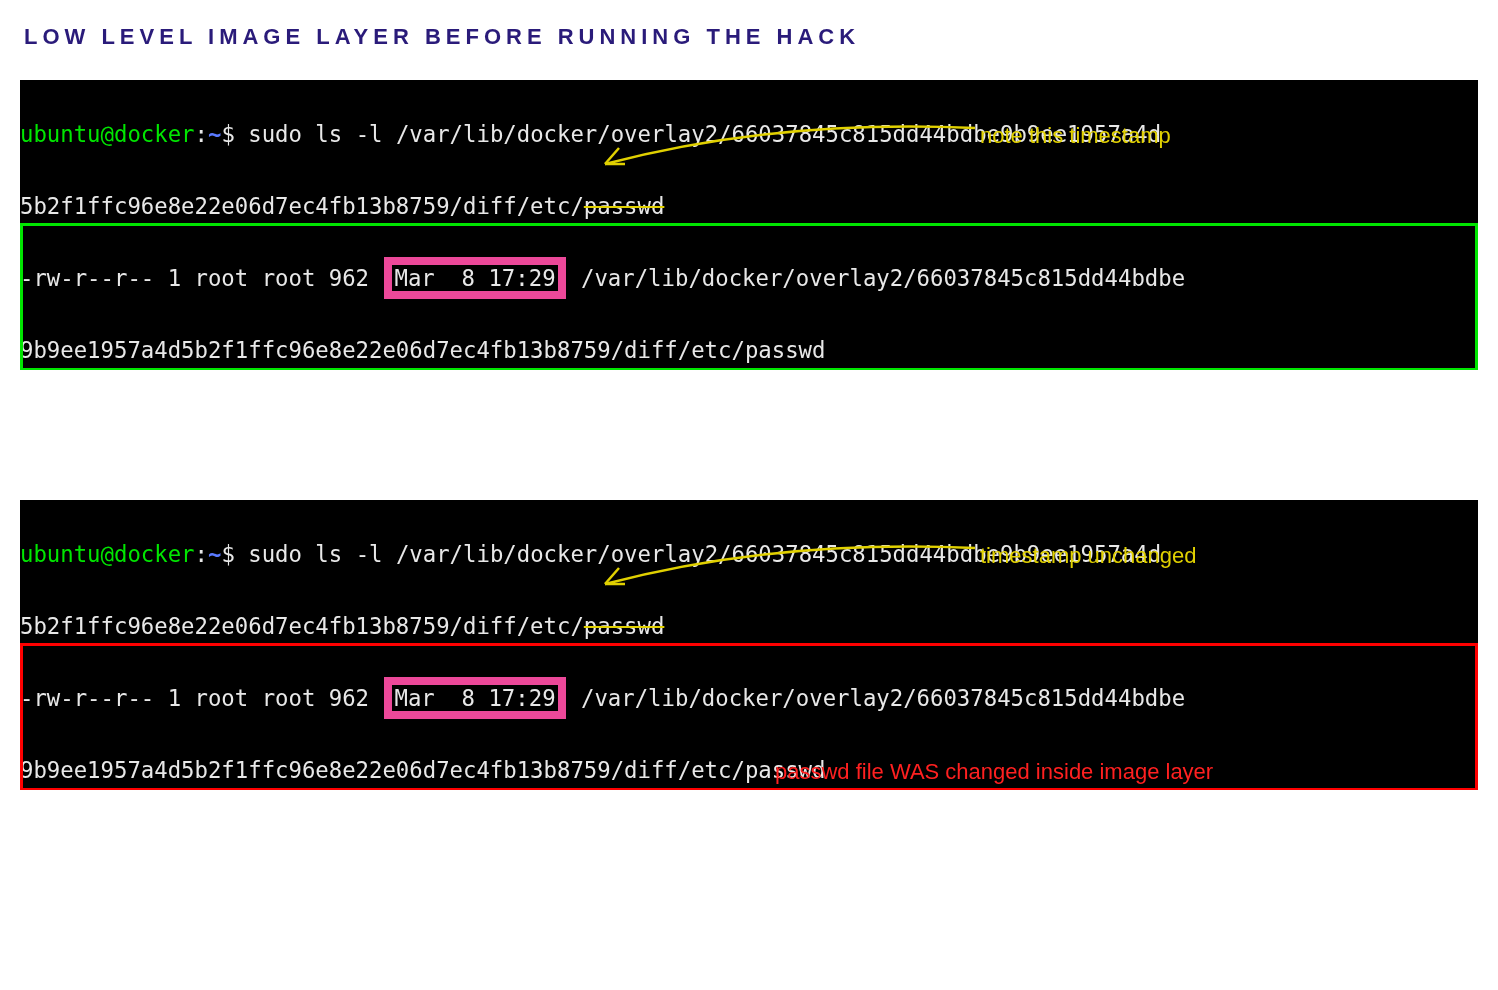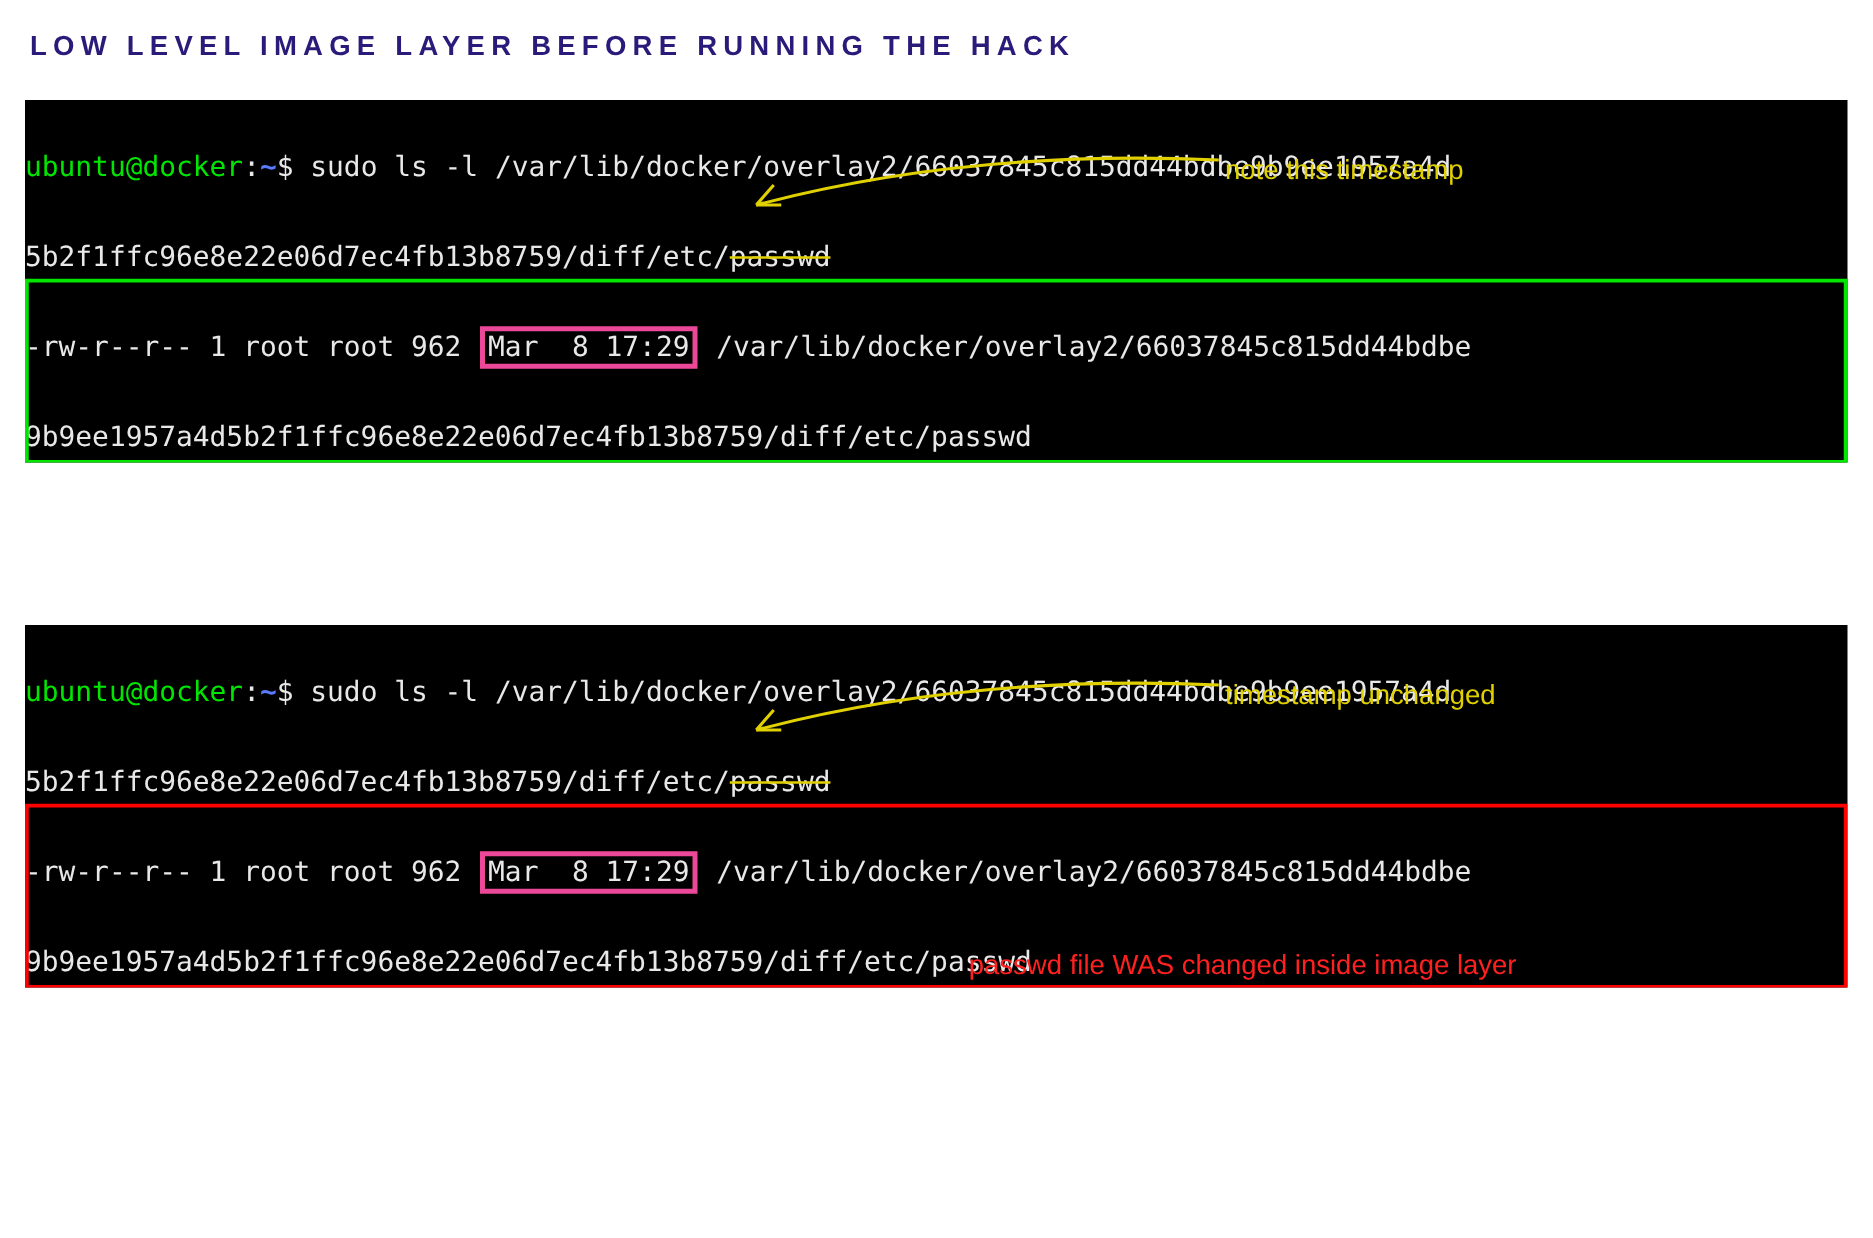--- a/index.html
+++ b/index.html
@@ -3,21 +3,21 @@
 <meta charset="utf-8">
 <style>
   html,body{margin:0;padding:0;background:#fff;width:1498px;height:990px;font-family:Arial,Helvetica,sans-serif}
   .page{padding:0 20px 20px 20px;box-sizing:border-box}
   h2.sec{color:#2a1b7a;font-size:22px;font-weight:700;letter-spacing:5px;margin:24px 0 30px 4px}
   .term{background:#000;color:#e8e8e8;font-family:"DejaVu Sans Mono","Menlo","Consolas",monospace;font-size:22.3px;line-height:36px;position:relative;white-space:pre;overflow:hidden;padding:0 0 2px 0}
   .user{color:#00e600;font-weight:400}
   .path{color:#5a7aff;font-weight:700}
   .dollar{color:#e8e8e8}
   .strike{text-decoration:line-through;text-decoration-color:#e0d000;text-decoration-thickness:2px}
-  .ybox{border:4px solid #ec4899;padding:0 2px;margin:0 2px}
+  .ybox{border:8px solid #ec4899;padding:0 2px;margin:0 2px}
   .gbox{position:absolute;border:3px solid #00e600;pointer-events:none}
   .rbox{position:absolute;border:3px solid #ff0000;pointer-events:none}
   .anno{position:absolute;font-family:Liberation Sans, sans-serif;font-size:22px;pointer-events:none}
   .ay{color:#e0d000}
   .ag{color:#00e600}
   .ar{color:#ff2020}
   svg.arrow{position:absolute;pointer-events:none;overflow:visible}
 </style>
 </head>
 <body>

